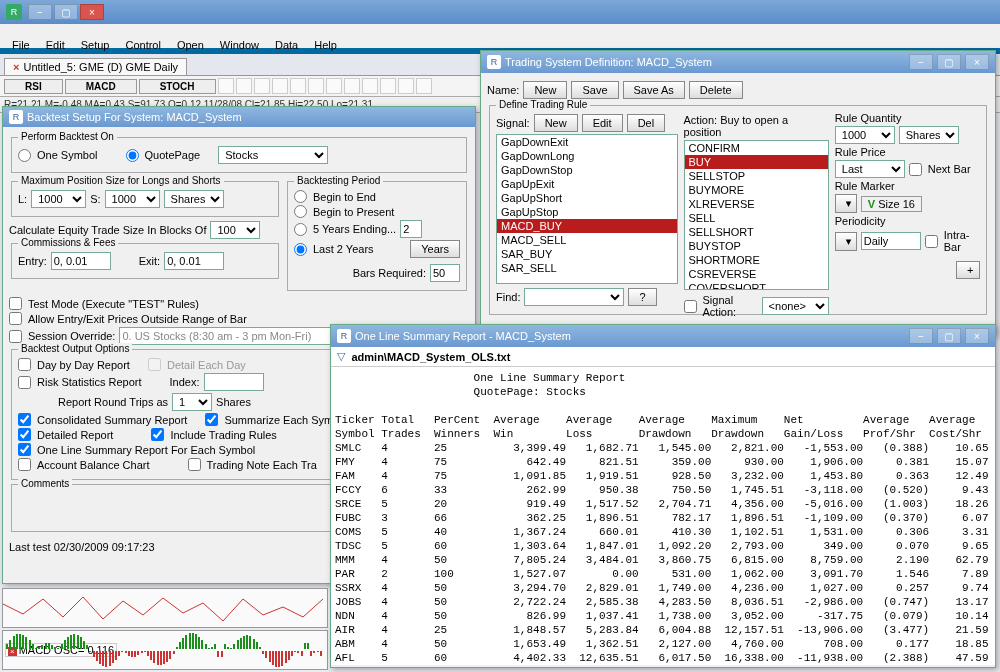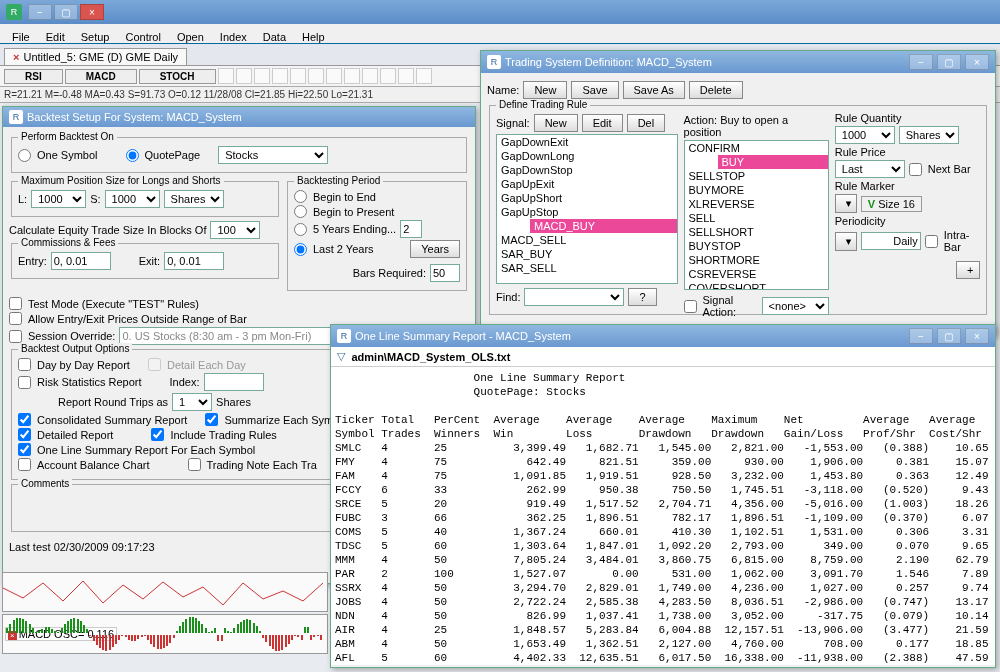--- a/index.html
+++ b/index.html
@@ -3,21 +3,21 @@
 <meta charset="utf-8">
 <style>
 * { margin: 0; padding: 0; box-sizing: border-box; font-family: Tahoma, sans-serif; font-size: 11px; }
 body { background: #e8ebf0; width: 1000px; height: 672px; overflow: hidden; position: relative; }
 .titlebar { background: linear-gradient(#7ba8d8,#5a8cc8); height: 24px; display: flex; align-items: center; padding: 0 6px; color: #fff; }
 .titlebar .icon { width: 16px; height: 16px; background: #3a6; border-radius: 2px; margin-right: 6px; display: inline-flex; align-items: center; justify-content: center; font-size: 9px;}
 .titlebar .title { flex: 1; font-weight: bold; }
 .winbtns { display: flex; gap: 2px; }
 .winbtn { width: 24px; height: 16px; background: rgba(255,255,255,.3); border: 1px solid rgba(0,0,0,.2); display: flex; align-items: center; justify-content: center; font-size: 10px;}
 .winbtn.close { background: #d9534f; color: #fff; }
-.menubar { background: #f0f0f0; height: 20px; border-bottom: 1px solid #0369a1; display: flex; padding: 4px 4px; }
+.menubar { background: #f0f0f0; height: 20px; border-bottom: 6px solid #0369a1; display: flex; padding: 12px 4px; }
 .menubar span { padding: 3px 8px; }
 .tabbar { height: 22px; background: #e4e8ee; border-bottom: 1px solid #999; display: flex; align-items: flex-end; padding: 0 4px; }
 .tab { background: #f8f8f8; border: 1px solid #999; border-bottom: none; padding: 2px 8px; font-size: 10px; display: flex; align-items: center; gap: 4px;}
 .tab .closex { color: #c33; font-weight: bold; }
 .subbar { background: #f4f4f4; border-bottom: 1px solid #aaa; padding: 2px 4px; display: flex; align-items: center; gap: 2px; }
 .subbar .btn { border: 1px solid #999; background: #eee; padding: 1px 20px; font-size: 10px; font-weight: bold; }
 .tbicon { width: 16px; height: 16px; border: 1px solid #ccc; display: inline-block; background: #fafafa; }
 .statusline { font-size: 10px; color: #333; padding: 2px 4px; border-bottom: 1px solid #aaa; background: #f0f0f0; }
 .panel { position: absolute; background: #f0f0f0; border: 1px solid #6a8; box-shadow: 2px 2px 6px rgba(0,0,0,.3); }
 .panel-title { background: linear-gradient(#8fb8e0,#6a98d0); color: #fff; padding: 3px 6px; font-size: 11px; display: flex; align-items: center; gap: 4px;}
@@ -26,23 +26,23 @@
 .panel-body { padding: 6px; }
 .group { border: 1px solid #aaa; padding: 6px 6px 6px 6px; margin: 4px 2px; position: relative; background: #f0f0f0;}
 .group > .glabel { position: absolute; top: -7px; left: 6px; background: #f0f0f0; padding: 0 3px; font-size: 10px; }
 .row { display: flex; align-items: center; gap: 4px; margin: 2px 0; }
 label, .lbl { font-size: 11px; }
 input[type=text], select { border: 1px solid #7a9; font-size: 11px; padding: 1px 2px; background: #fff; height: 18px;}
 input[type=checkbox], input[type=radio] { margin-right: 2px; }
 button.btn { background: linear-gradient(#fff,#ddd); border: 1px solid #888; padding: 2px 10px; font-size: 11px; }
 .listbox { background: #fff; border: 1px solid #7a9; overflow: auto; }
 .listbox div { padding: 1px 4px; white-space: nowrap; font-size: 11px;}
-.listbox div.sel { background: #ec4899; color: #fff; margin-left: 33px; }
+.listbox div.sel { background: #b91c1c; color: #fff; }
 .report { font-family: "Courier New", monospace; font-size: 11px; background: #fff; padding: 4px; white-space: pre; overflow: auto; line-height: 14px;}
-.chart-area { position: absolute; left: 2px; bottom: 16px; width: 326px; }
+.chart-area { position: absolute; left: 2px; bottom: 0; width: 326px; }
 .chart-box { border: 1px solid #999; background: #fafafa; height: 40px; position: relative; overflow: hidden; margin-bottom: 2px;}
 .chart-label { position: absolute; left: 2px; top: 12px; font-size: 10px; background: rgba(255,255,255,.7); padding: 0 2px; border: 1px solid #ccc;}
 .chart-label .x { background: #c33; color: #fff; padding: 0 2px; margin-right: 2px; font-size: 8px;}
 .histbar { position: absolute; bottom: 20px; width: 2px; }
 .histbar.up { background: #1a8f1a; }
 .histbar.dn { background: #c33; top: 20px; bottom: auto;}
 </style>
 </head>
 <body>
 
@@ -54,21 +54,21 @@
     <div class="winbtn close">×</div>
   </div>
 </div>
 
 <div class="menubar">
   <span>File</span>
   <span>Edit</span>
   <span>Setup</span>
   <span>Control</span>
   <span>Open</span>
-  <span>Index</span>
+  <span>Window</span>
   <span>Data</span>
   <span>Help</span>
 </div>
 
 <div class="tabbar">
   <div class="tab">
     <span class="closex">×</span>
     <span>Untitled_5: GME (D) GME Daily</span>
   </div>
 </div>
@@ -436,21 +436,21 @@
               <label>Next Bar</label>
             </div>
           <label>Rule Marker</label>
           <div class="row">
               <button class="btn" style="width:20px">▾</button>
             <span style="border:1px solid #999; padding:1px 6px; color:#1a8f1a; font-weight:bold">V <span style="color:#000; font-weight:normal">Size 16</span></span>
             </div>
           <label>Periodicity</label>
           <div class="row">
               <button class="btn" style="width:20px">▾</button>
-            <input type="text" style="width: 60px; text-align: right;" value="Daily">
+            <input type="text" style="width: 60px; text-align: left;" value="Daily">
             <input type="checkbox" style="">
               <label>Intra-Bar</label>
             </div>
           <div class="row" style="justify-content:flex-end; margin-top:8px">
             <button class="btn" style="width:24px">+</button>
           </div>
         </div>
       </div>
     </div>
   </div>

